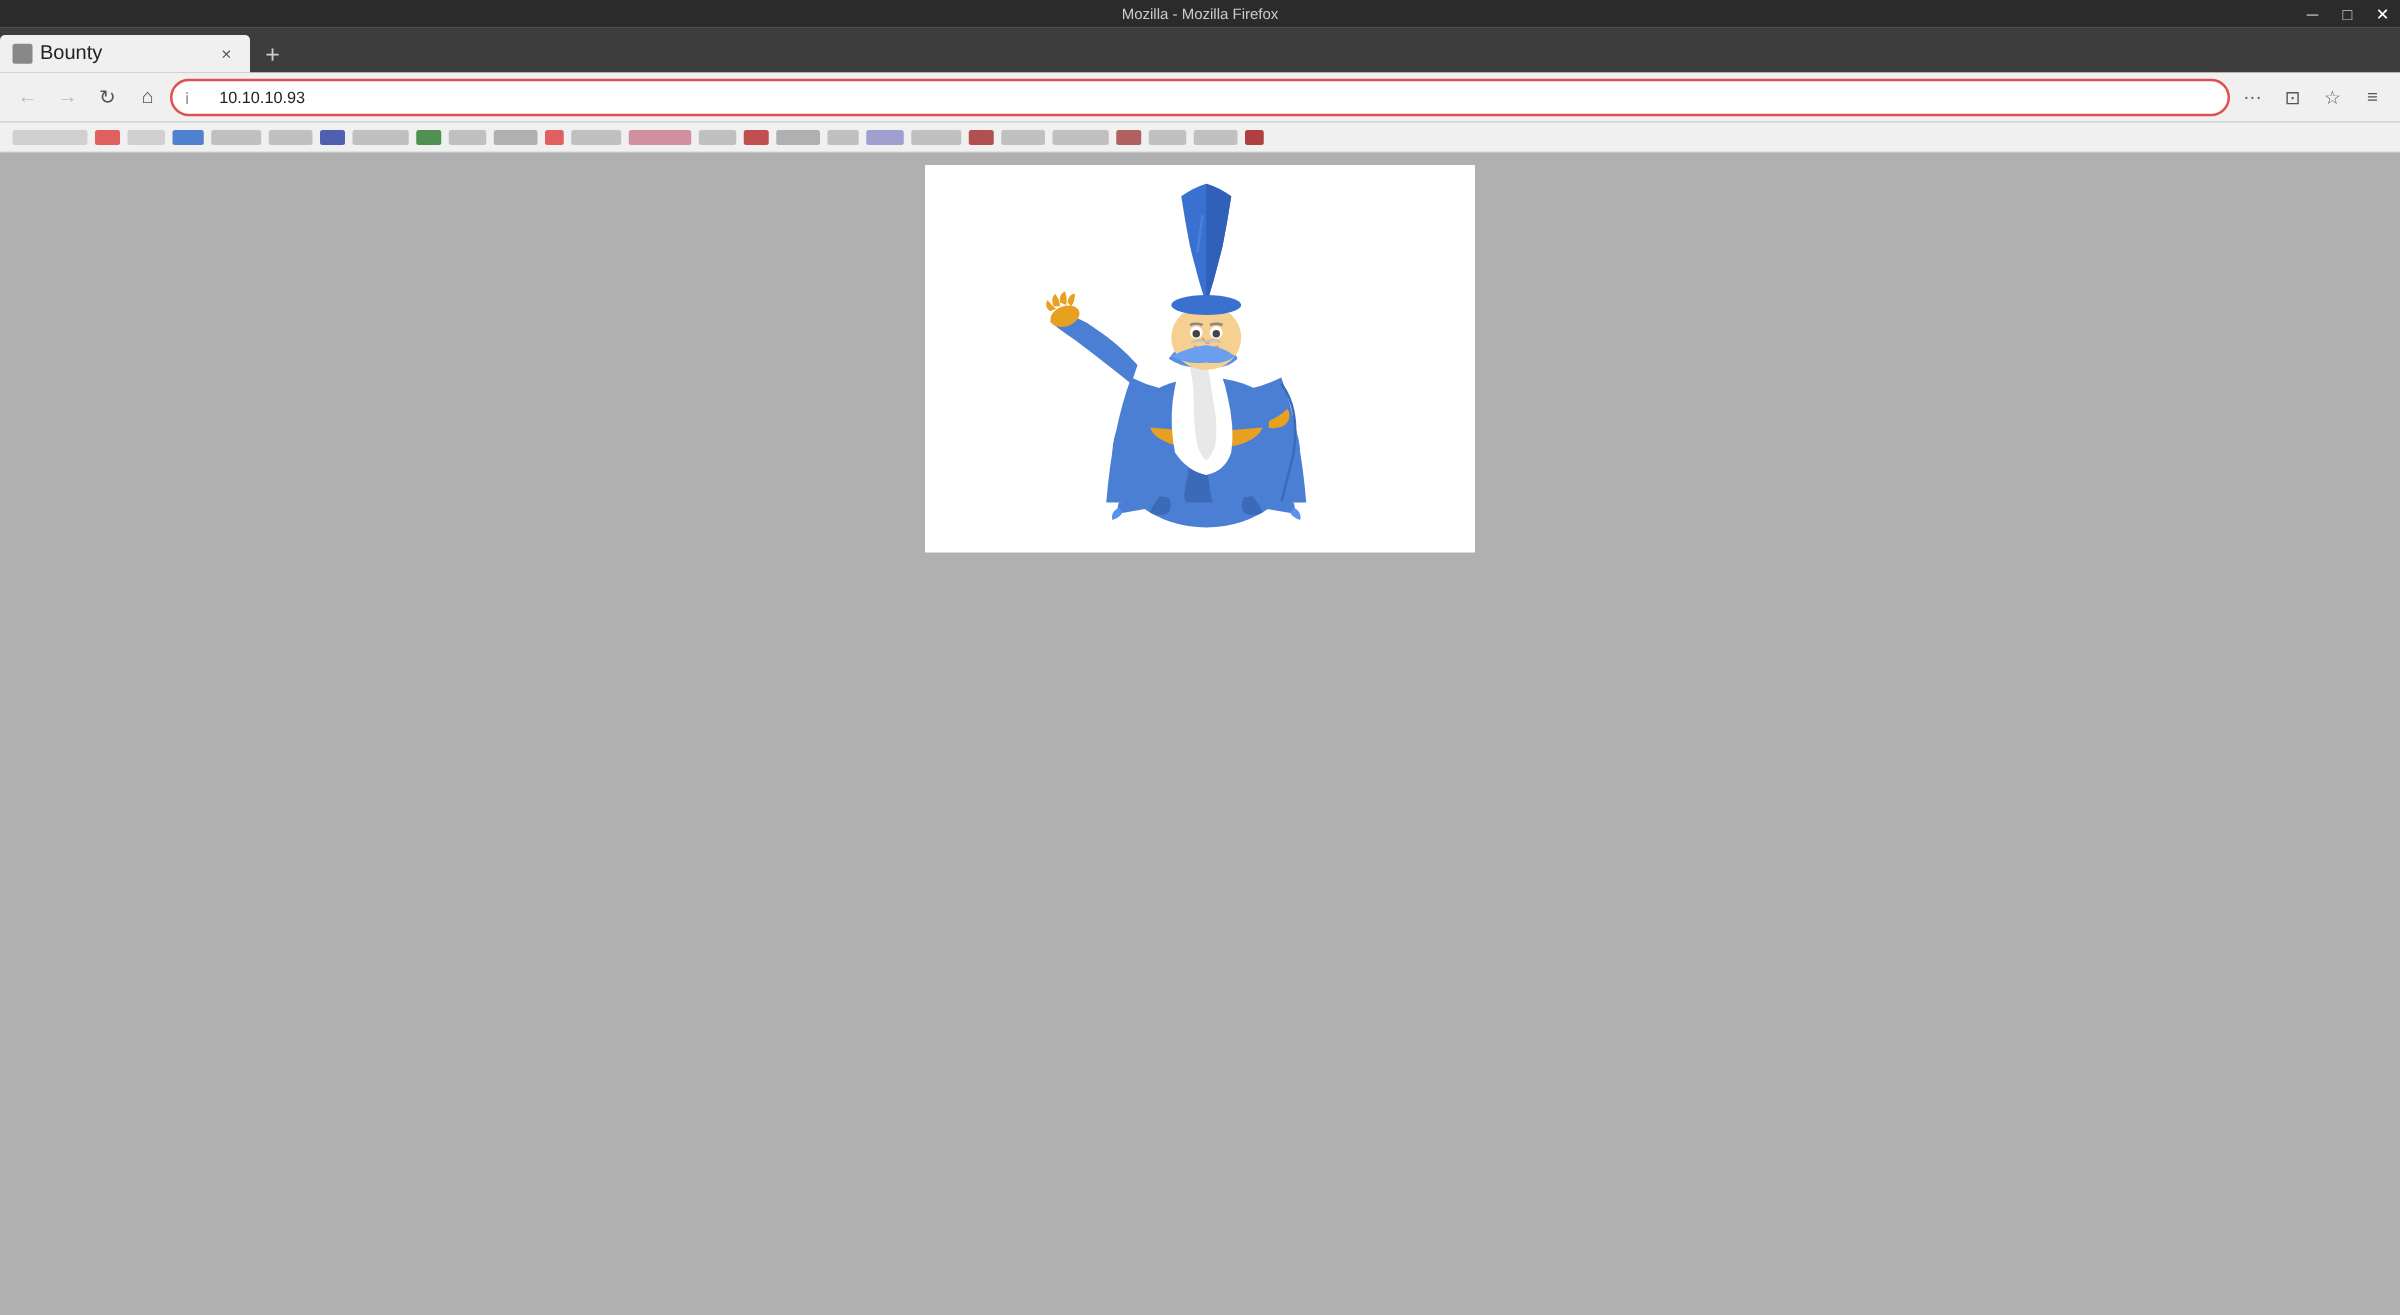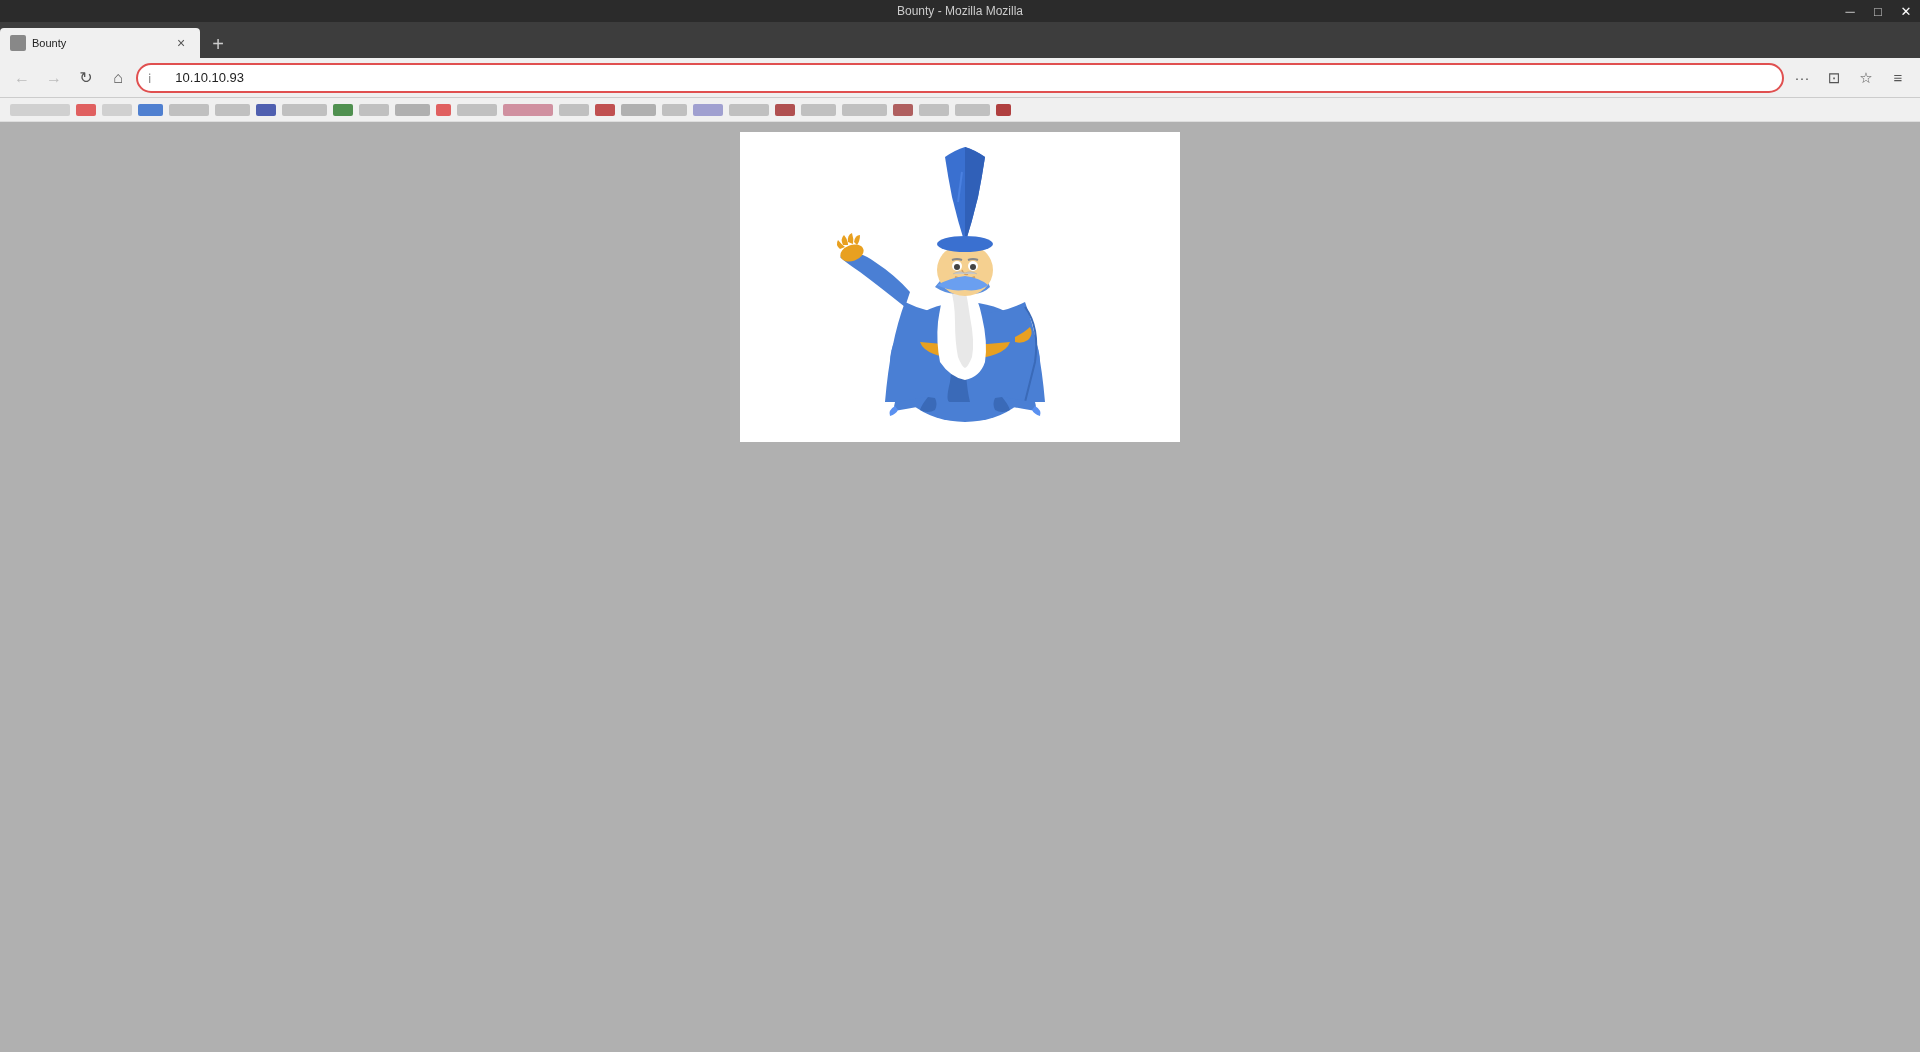--- a/index.html
+++ b/index.html
@@ -59,21 +59,21 @@
       position: relative;
       gap: 6px;
     }
     .tab-favicon {
       width: 16px;
       height: 16px;
       background: #888;
       border-radius: 2px;
       flex-shrink: 0;
     }
-    .tab-title { flex: 1; font-size: 11px; }
+    .tab-title { flex: 1; font-size: 16px; }
     .tab-close {
       width: 18px;
       height: 18px;
       display: flex;
       align-items: center;
       justify-content: center;
       border-radius: 50%;
       font-size: 14px;
       color: #555;
       cursor: pointer;
@@ -203,21 +203,21 @@
       display: inline-block;
       border-radius: 2px;
       height: 12px;
       cursor: pointer;
     }
   </style>
 </head>
 <body>
 
 <div class="titlebar">
-  <span class="titlebar-text">Bounty - Mozilla Mozilla</span>
+  <span class="titlebar-text">Mozilla - Mozilla Firefox</span>
   <div class="titlebar-controls">
     <div class="titlebar-btn">─</div>
     <div class="titlebar-btn">□</div>
     <div class="titlebar-btn" style="color:#fff;">✕</div>
   </div>
 </div>
 
 <div class="tabbar">
   <div class="tab">
     <div class="tab-favicon" style="background:#888; width:16px; height:16px;"></div>

